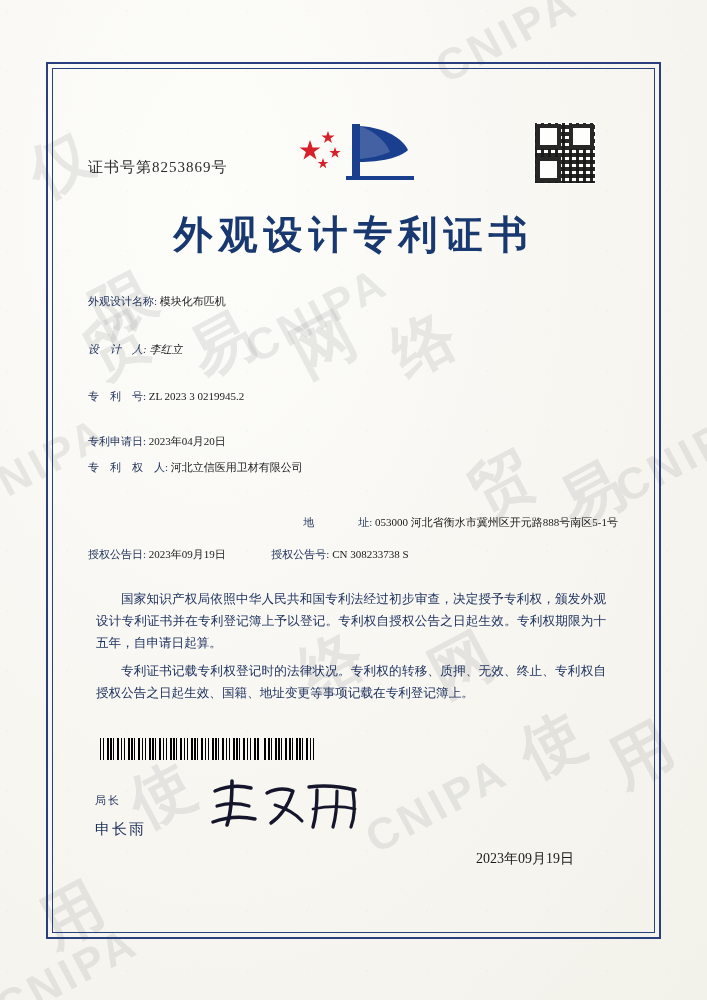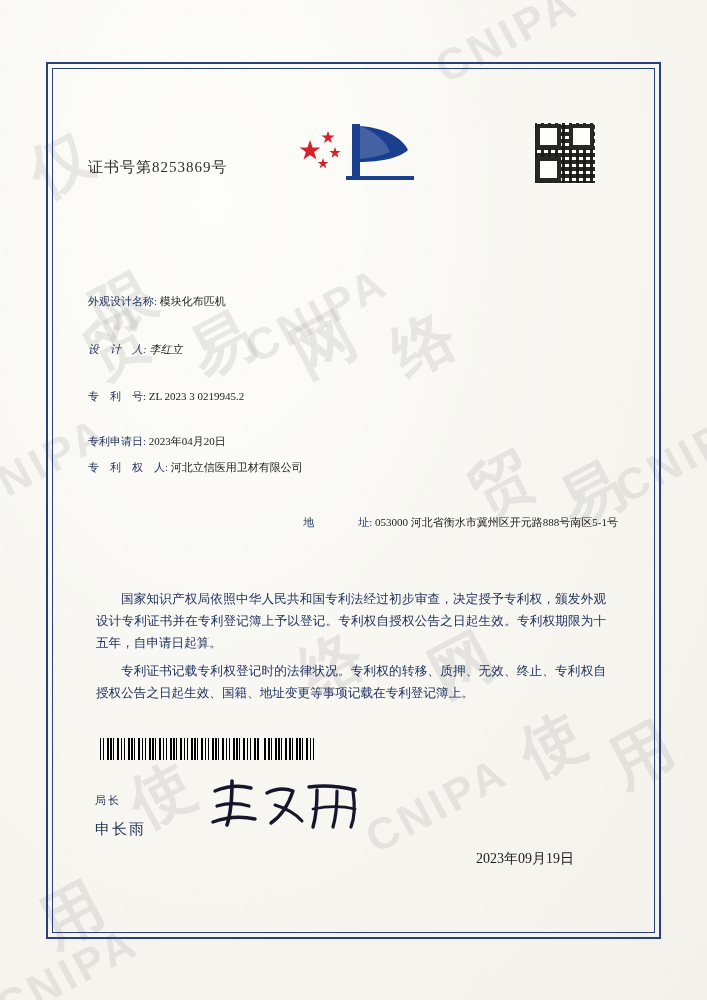--- a/index.html
+++ b/index.html
@@ -282,30 +282,38 @@
       <path d="M70 8 C96 10 112 20 118 32 C110 40 90 44 70 44 Z" fill="#1b3f8f"></path>
       <path d="M70 8 C86 14 96 24 100 34 C90 38 80 40 70 41 Z" fill="#ffffff" opacity="0.18"></path>
       <path d="M56 58 L124 58 L124 62 L56 62 Z" fill="#1b3f8f"></path>
     </svg>
   </div>
 
   <div id="qr">
     <div id="qr-eye3"></div>
   </div>
 
+  <div id="title">外观设计专利证书</div>
 
   <div id="fields-layer">
       <div class="field" style="top: 294px;"><span class="lbl">外观设计名称:</span><span class="val"> 模块化布匹机</span></div>
       <div class="field" style="top: 342px; font-style: italic;"><span class="lbl">设　计　人:</span><span class="val"> 李红立</span></div>
       <div class="field" style="top: 389px;"><span class="lbl">专　利　号:</span><span class="val"> ZL 2023 3 0219945.2</span></div>
       <div class="field" style="top: 434px;"><span class="lbl">专利申请日:</span><span class="val"> 2023年04月20日</span></div>
       <div class="field" style="top: 460px;"><span class="lbl">专　利　权　人:</span><span class="val"> 河北立信医用卫材有限公司</span></div>
       <div class="field" style="top: 515px; text-align: right;"><span class="lbl">地　　　　址:</span><span class="val"> 053000 河北省衡水市冀州区开元路888号南区5-1号</span></div>
     </div>
 
+  <div class="field" style="top:547px;">
+    <span class="lbl">授权公告日:</span>
+    <span class="val">2023年09月19日</span>
+    <span style="display:inline-block;width:40px"></span>
+    <span class="lbl">授权公告号:</span>
+    <span class="val">CN 308233738 S</span>
+  </div>
 
   <div class="para" style="top:588px;">国家知识产权局依照中华人民共和国专利法经过初步审查，决定授予专利权，颁发外观设计专利证书并在专利登记簿上予以登记。专利权自授权公告之日起生效。专利权期限为十五年，自申请日起算。</div>
   <div class="para" style="top:660px;">专利证书记载专利权登记时的法律状况。专利权的转移、质押、无效、终止、专利权自授权公告之日起生效、国籍、地址变更等事项记载在专利登记簿上。</div>
 
   <div id="barcode"></div>
 
   <div id="director-label">局长</div>
   <div id="director-name">申长雨</div>
 
   <div id="signature">

